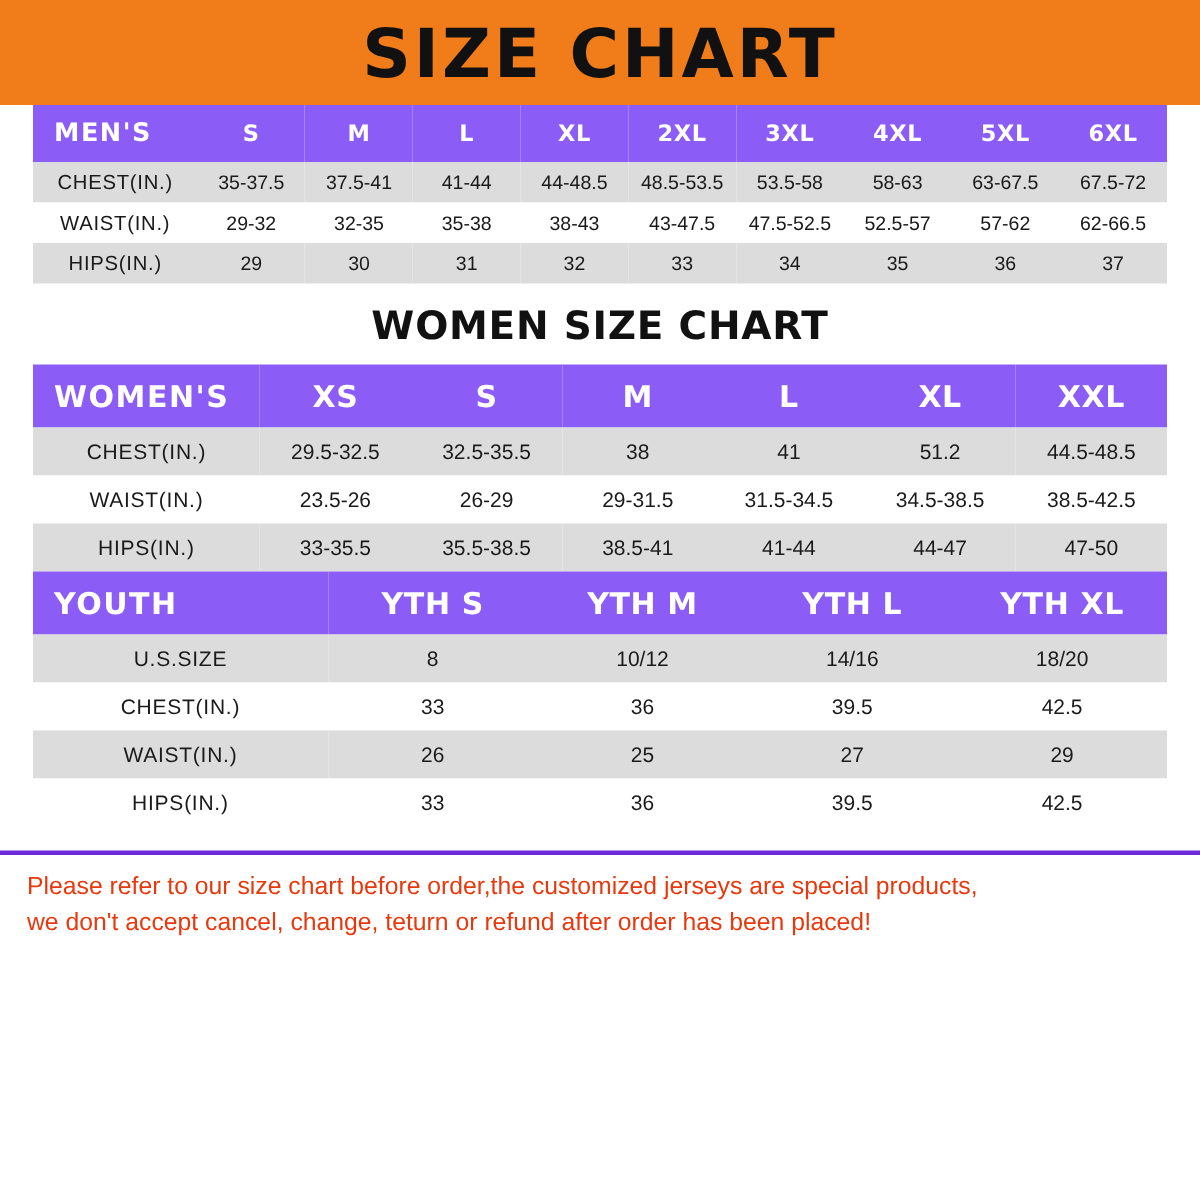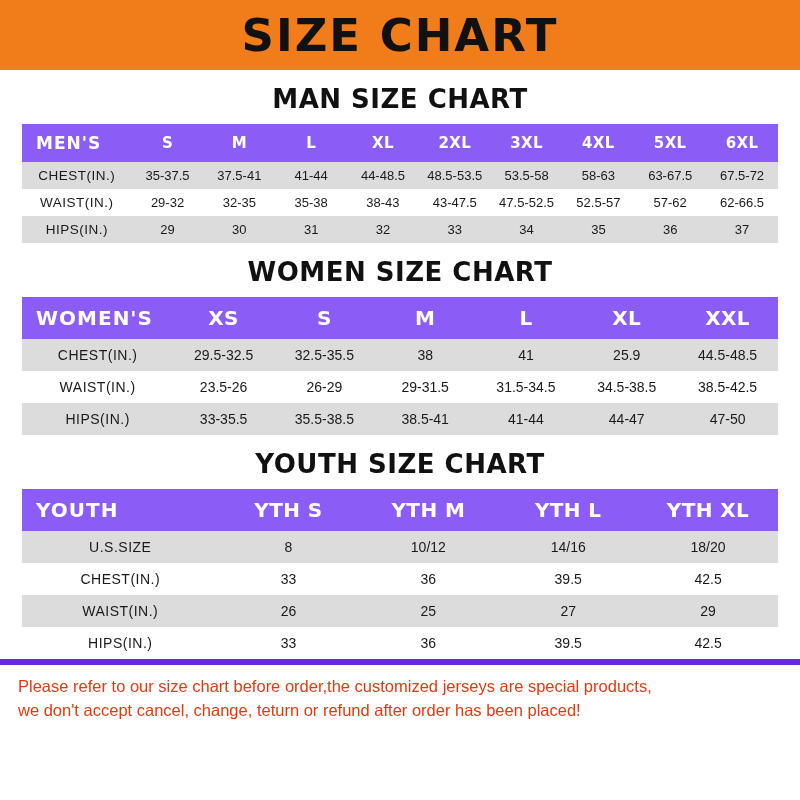--- a/index.html
+++ b/index.html
@@ -112,40 +112,39 @@
   .youth col.c  { width: 18.5%; }
 
   .women thead th, .youth thead th { font-size: 20px; }
   .women tbody td, .youth tbody td { font-size: 14px; padding: 8px 2px; }
   .women tbody td.lbl, .youth tbody td.lbl { font-size: 14px; }
 
   
   .note {
     margin-top: auto;
     padding: 10px 18px 0 18px;
-    border-top: 6px solid #6d28d9;
+    border-top: 3px solid #6d28d9;
     color: #e8380d;
     font-family: "Liberation Sans", sans-serif;
     font-size: 16.5px;
     line-height: 1.45;
     text-align: left;
   }
   .note div { white-space: nowrap; }
 </style>
 </head>
 <body>
 
 <div class="page">
 
   <div class="banner">
     <div class="banner-title">SIZE CHART</div>
   </div>
 
   <div class="section">
-    <div class="section-title">MAN SIZE CHART</div>
     <table class="men">
       <colgroup>
         <col class="c0">
           <col class="c">
           <col class="c">
           <col class="c">
           <col class="c">
           <col class="c">
           <col class="c">
           <col class="c">
@@ -230,21 +229,21 @@
           <th>XXL</th>
         </tr>
       </thead>
       <tbody>
         <tr class="shade">
           <td class="lbl">CHEST(IN.)</td>
           <td>29.5-32.5</td>
           <td>32.5-35.5</td>
           <td>38</td>
           <td>41</td>
-          <td>25.9</td>
+          <td>51.2</td>
           <td>44.5-48.5</td>
         </tr>
         <tr class="plain">
           <td class="lbl">WAIST(IN.)</td>
           <td>23.5-26</td>
           <td>26-29</td>
           <td>29-31.5</td>
           <td>31.5-34.5</td>
           <td>34.5-38.5</td>
           <td>38.5-42.5</td>
@@ -256,21 +255,20 @@
           <td>38.5-41</td>
           <td>41-44</td>
           <td>44-47</td>
           <td>47-50</td>
         </tr>
       </tbody>
     </table>
   </div>
 
   <div class="section">
-    <div class="section-title">YOUTH SIZE CHART</div>
     <table class="youth">
       <colgroup>
         <col class="c0">
           <col class="c">
           <col class="c">
           <col class="c">
           <col class="c">
       </colgroup>
       <thead>
         <tr>

